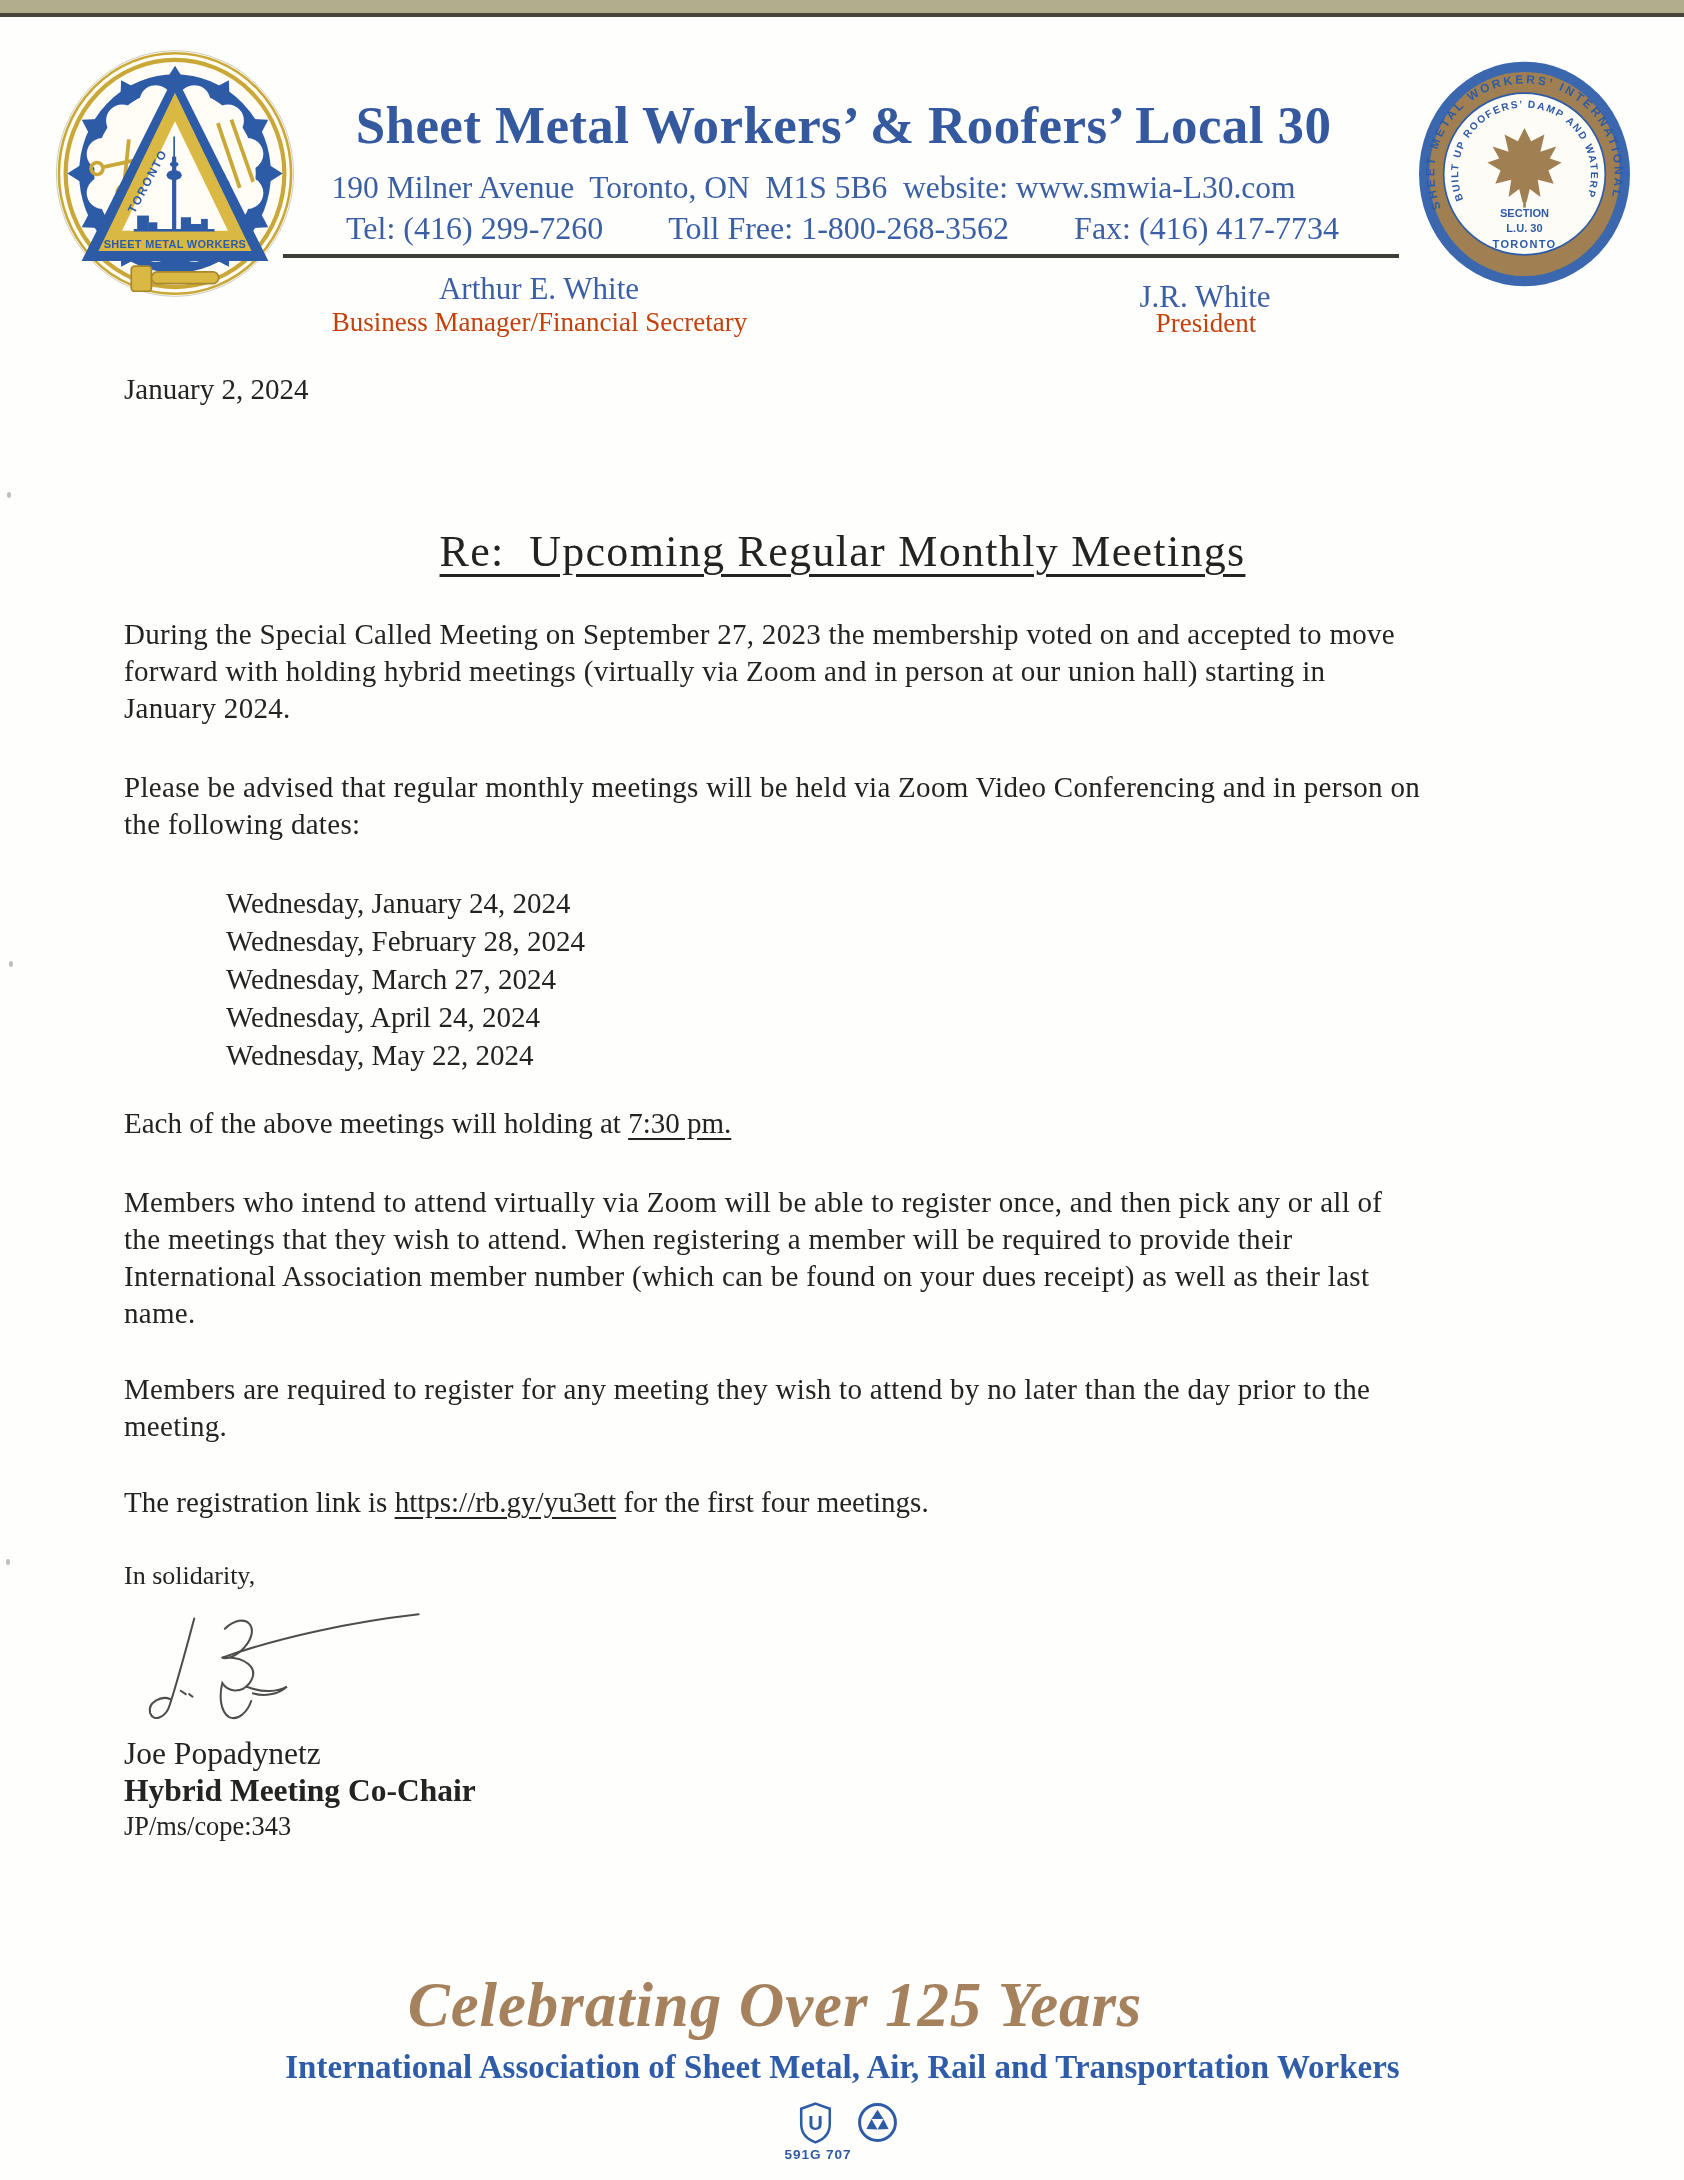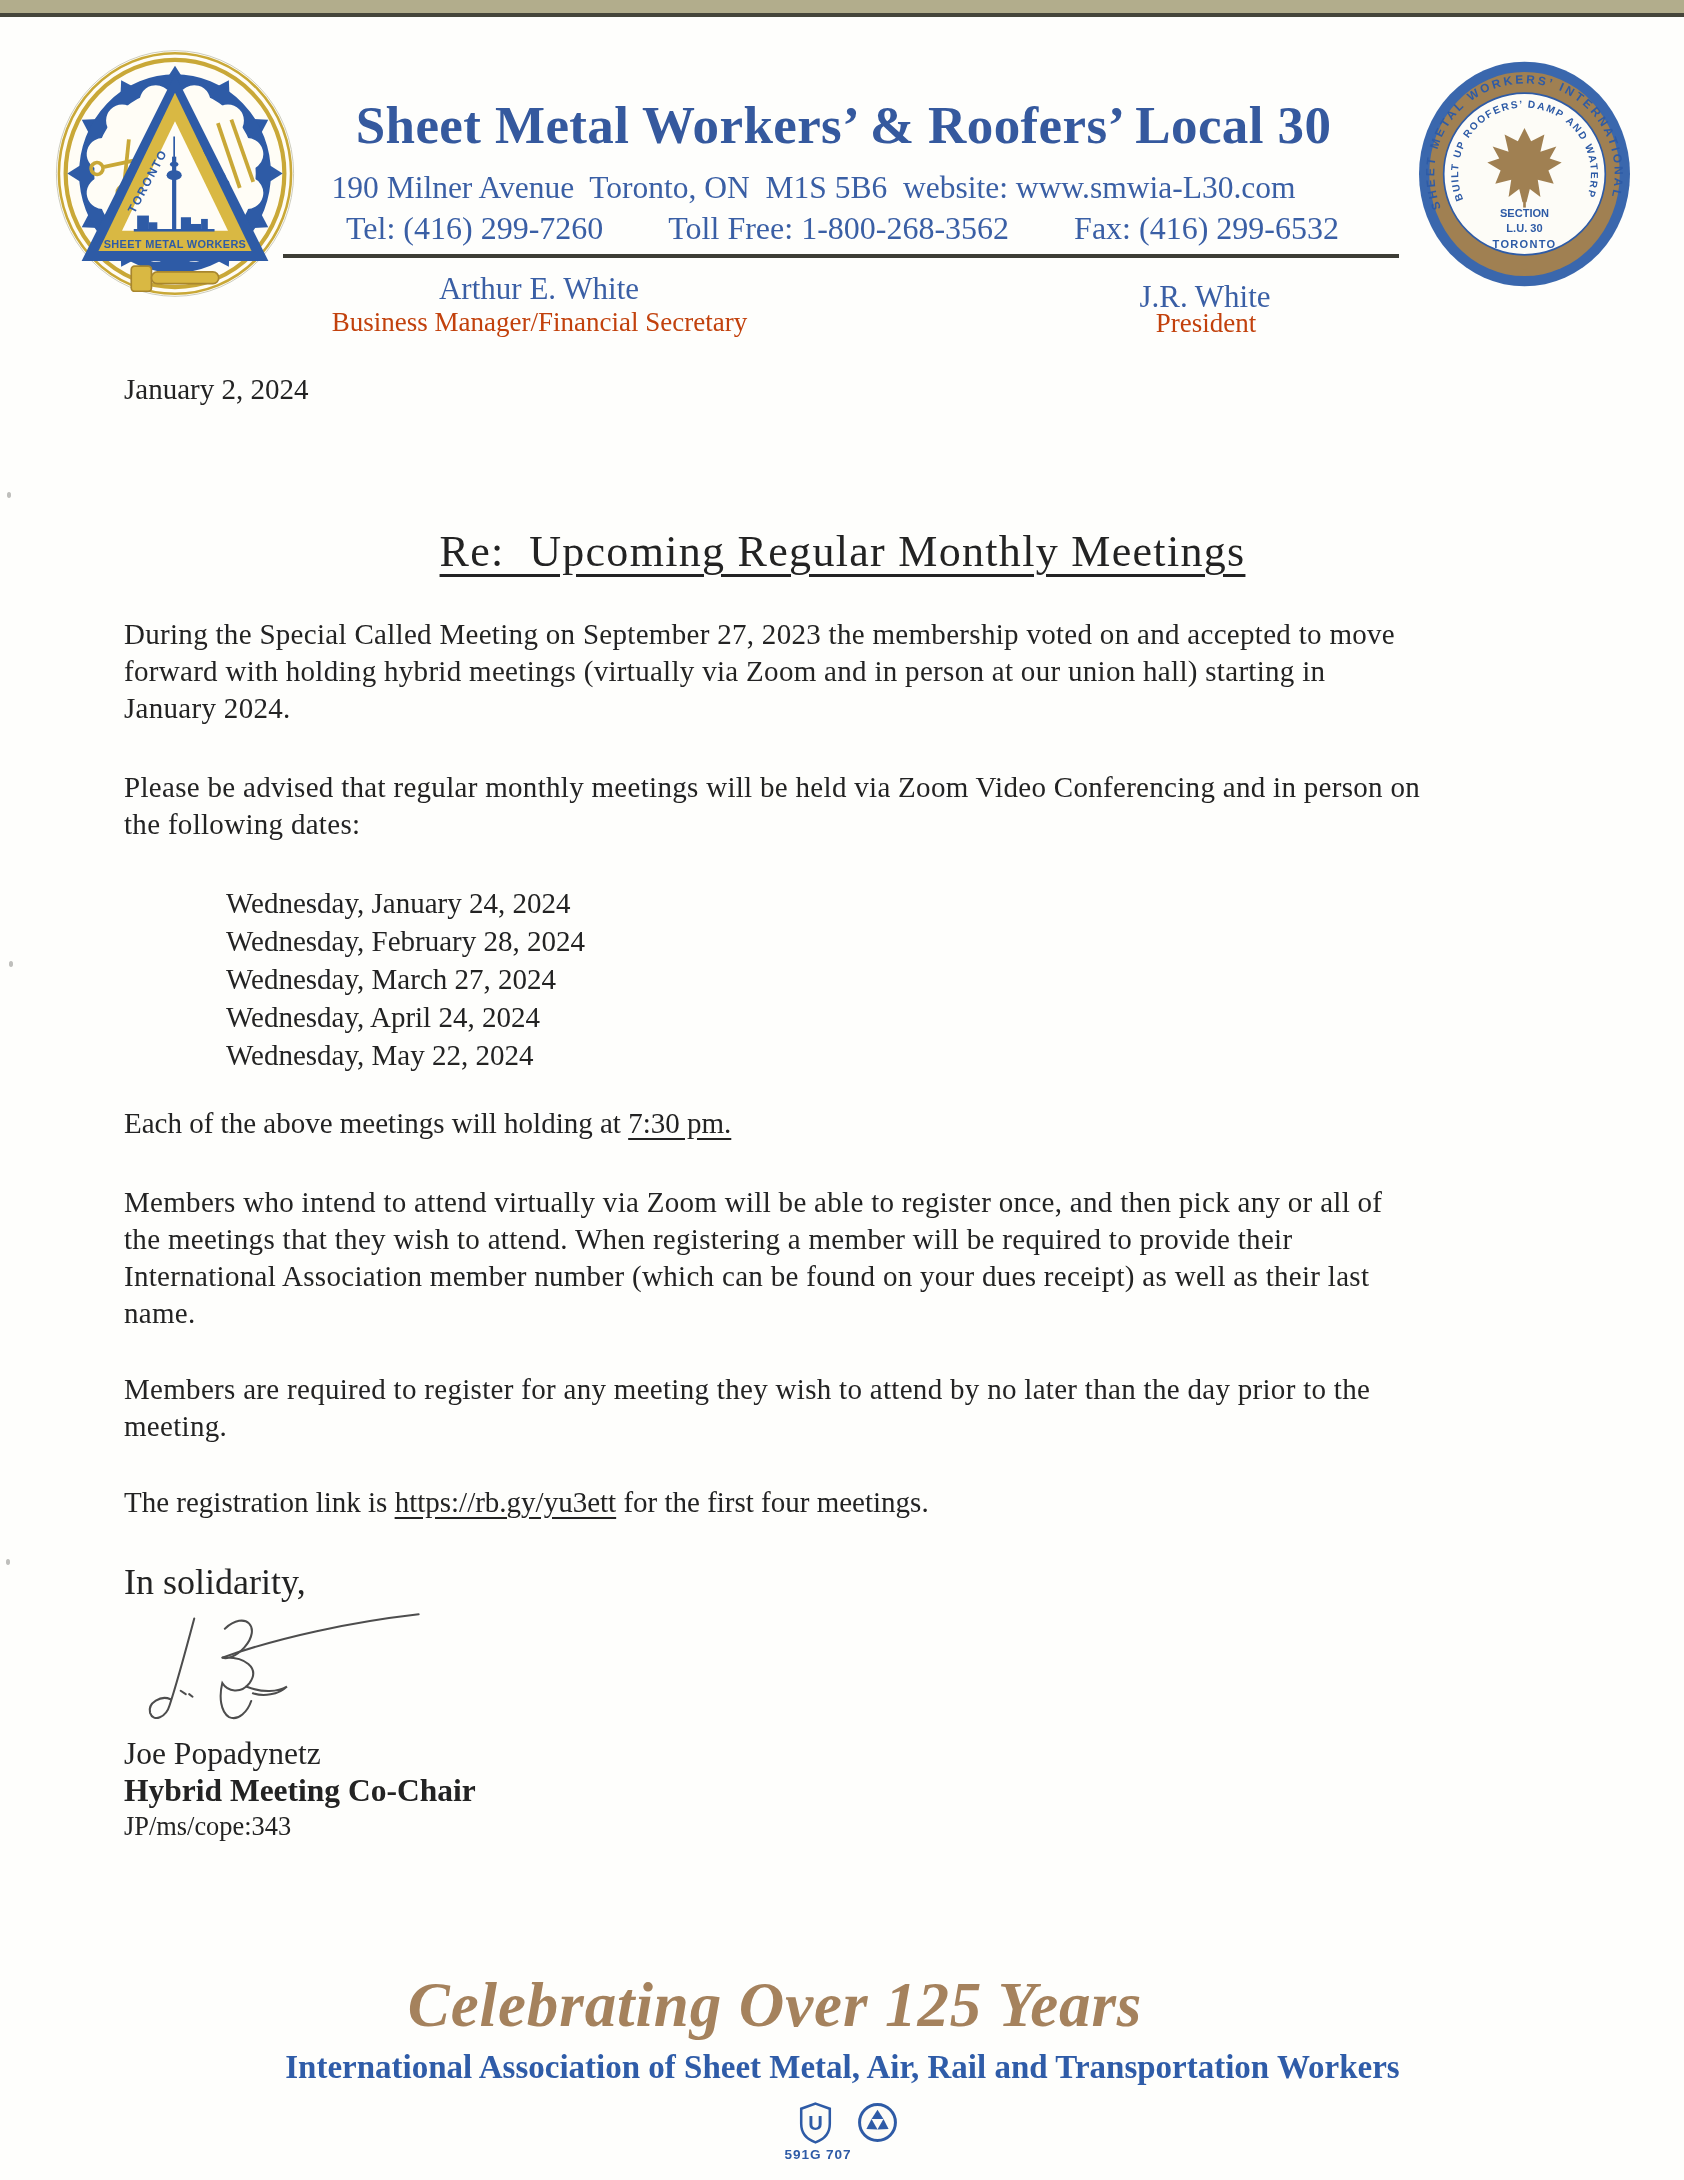--- a/index.html
+++ b/index.html
@@ -25,21 +25,21 @@
   .subject{left:0;top:526px;width:1685px;text-align:center;font-size:44px;letter-spacing:1.3px;
            text-decoration:underline;text-underline-offset:7.7px;text-decoration-thickness:2.6px;white-space:pre;}
   .p1{left:124px;top:616px;width:1491px;}
   .p2{left:124px;top:769px;width:1491px;}
   .datelist{left:226px;top:884px;font-size:29px;line-height:38px;}
   .commence{left:124px;top:1107px;font-size:29px;}
   .uline{text-decoration:underline;text-underline-offset:5.1px;}
   .p3{left:124px;top:1184px;width:1491px;line-height:37px;}
   .p4{left:124px;top:1371px;width:1491px;}
   .linkline{left:124px;top:1486px;font-size:29px;}
-  .closing{left:124px;top:1561px;font-size:36px;}
+  .closing{left:124px;top:1561px;font-size:26px;}
   .sig{left:143px;top:1610px;}
   .signer{left:124px;top:1736px;font-size:31.5px;}
   .signer2{left:124px;top:1773px;font-size:31.5px;font-weight:bold;}
   .ref{left:124px;top:1811px;font-size:26.4px;}
   
   .celebrate{left:0;top:1969px;width:1550px;text-align:center;font-size:63px;font-weight:bold;
              font-style:italic;color:#a5825d;letter-spacing:0.9px;}
   .assoc{left:0;top:2049px;width:1685px;text-align:center;font-size:33px;font-weight:bold;color:#2f5ca8;}
   .ucode{left:750px;top:2147px;width:136px;text-align:center;font-size:13.6px;font-weight:bold;
          color:#2e5ba6;font-family:"Liberation Sans", sans-serif;letter-spacing:0.9px;}
@@ -155,21 +155,21 @@
       <text x="126" y="221" font-size="13" letter-spacing="1.5">TORONTO</text>
     </g>
     <circle cx="126" cy="243" r="3.5" fill="#a08052"></circle>
   </svg>
 
   <div class="abs org-title">Sheet Metal Workers’ &amp; Roofers’ Local 30</div>
   <div class="abs addr">190 Milner Avenue  Toronto, ON  M1S 5B6  website: www.smwia-L30.com</div>
   <div class="abs telrow">
     <span>Tel: (416) 299-7260</span>
     <span>Toll Free: 1-800-268-3562</span>
-    <span>Fax: (416) 299-6532</span>
+    <span>Fax: (416) 417-7734</span>
   </div>
   <div class="abs rule"></div>
 
   <div class="abs off-name" style="left:366px;top:271px;width:346px;">Arthur E. White</div>
   <div class="abs off-role" style="left:273px;top:307px;width:533px;">Business Manager/Financial Secretary</div>
   <div class="abs off-name" style="left:1077px;top:279px;width:256px;">J.R. White</div>
   <div class="abs off-role" style="left:1078px;top:308px;width:256px;">President</div>
 
   <div class="abs date">January 2, 2024</div>
 

